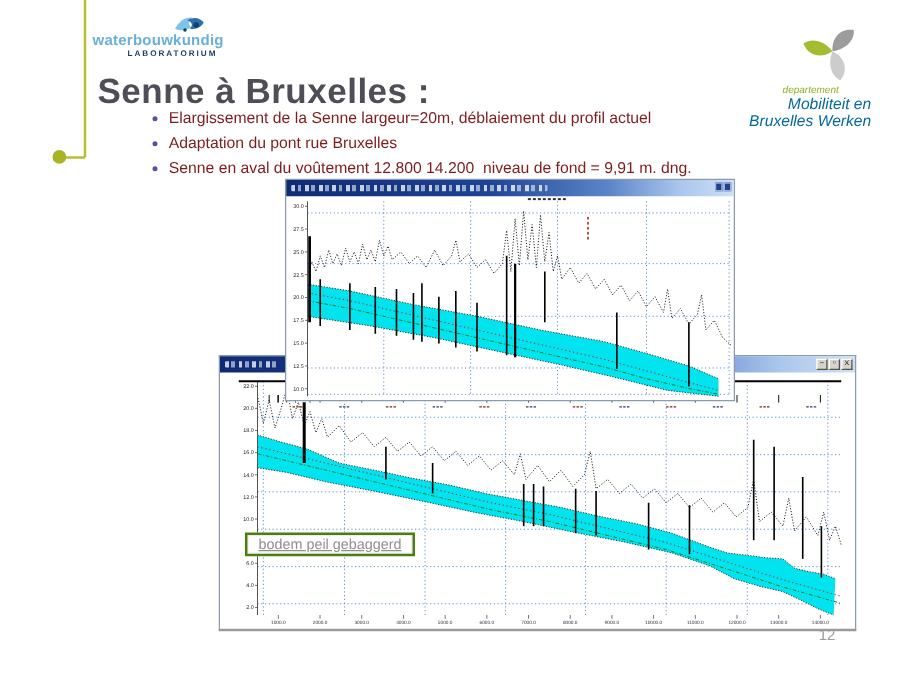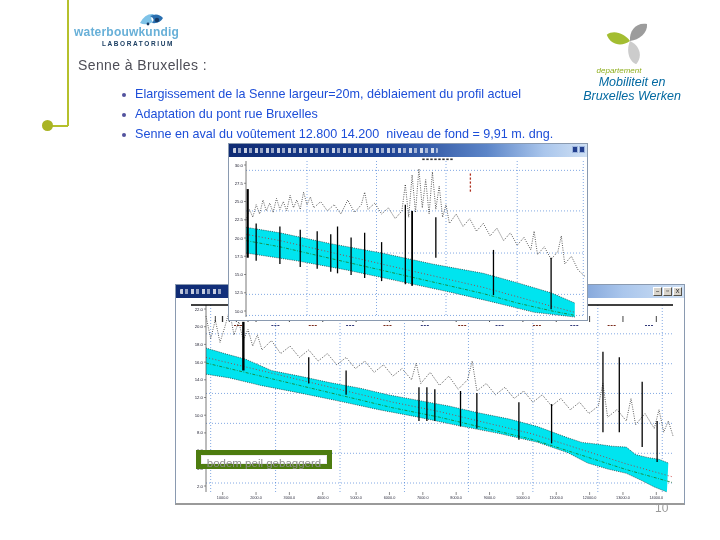--- a/index.html
+++ b/index.html
@@ -11,54 +11,54 @@
   .accent-h { position:absolute; left:50px; top:125px; width:18px; height:2px; background:#b5c02c; }
   .accent-dot { position:absolute; left:42px; top:120px; width:11px; height:11px; border-radius:50%; background:#a9b424; }
 
   
   .wl-logo { position:absolute; left:74px; top:12px; width:100px; }
   .wl-line1 { font-size:12px; font-weight:bold; color:#68b0d8; letter-spacing:.2px; margin-top:13px; }
   .wl-line2 { font-size:6.5px; font-weight:bold; color:#1c3f63; letter-spacing:1.6px; text-align:right; margin-top:1px; }
   .wl-icon { position:absolute; left:62px; top:-1px; }
 
   
-  .mow-logo { position:absolute; right:23px; top:18px; width:130px; text-align:center; }
+  .mow-logo { position:absolute; right:23px; top:18px; width:130px; text-align:right; }
   .mow-icon { margin-right:4px; }
   .mow-dept { font-size:8px; font-style:italic; color:#8faf1f; padding-right:26px; margin-top:-2px; }
   .mow-l1, .mow-l2 { font-size:12.5px; font-style:italic; color:#0369a1; line-height:14px; }
 
-  .slide-title { position:absolute; left:78px; top:57px; font-size:14px; font-weight:400;
+  .slide-title { position:absolute; left:78px; top:57px; font-size:28px; font-weight:700;
                  color:#4e4e57; letter-spacing:.4px; }
 
   .bullets { position:absolute; left:122px; top:87px; width:478px; list-style:none; }
   .bullets li { display:flex; margin-bottom:6px; }
   .bdot { flex:0 0 4px; width:4px; height:4px; border-radius:50%; background:#52529e; margin:6px 9px 0 0; }
-  .btext { font-size:12.6px; color:#1d4ed8; white-space:pre; }
+  .btext { font-size:12.6px; color:#7f1d1d; white-space:pre; }
 
   
   .win { position:absolute; background:#ffffff; border:1px solid #8a9ab0; }
   #win2 { left:175px; top:284px; width:510px; height:221px; z-index:1; border-bottom:2px solid #9a9a9a; }
   #win1 { left:228px; top:143px; width:360px; height:178px; z-index:2; }
   .titlebar { height:13px; position:relative;
     background:linear-gradient(90deg,#0f2b74 0%,#1e4394 45%,#5c85c8 72%,#aac6ec 88%,#cfe0f4 100%); }
   .tb-blur { position:absolute; left:4px; top:4px; height:5px; opacity:.85; border-radius:1px;
     background:repeating-linear-gradient(90deg, rgba(255,255,255,.9) 0 3px, rgba(255,255,255,0) 3px 5px,
                rgba(255,255,255,.65) 5px 8px, rgba(255,255,255,0) 8px 11px); }
   #win1 .tb-blur { width:205px; }
   #win2 .tb-blur { width:44px; }
   .tb-btns { position:absolute; right:2px; top:2px; display:flex; gap:1px; }
   .btn95 { width:9px; height:9px; background:#d8d4cc; border:1px solid; border-color:#ffffff #55524a #55524a #ffffff;
            font-size:7px; line-height:6px; text-align:center; color:#222; font-family:"Liberation Mono",monospace; }
   .btnmini { width:6px; height:7px; background:#23408f; border:1px solid #9db4dd; }
   .chart-host { position:absolute; left:0; top:13px; right:0; bottom:0; }
   .chart-host svg { display:block; }
 
-  .bodem-label { position:absolute; left:196px; top:450px; width:136px; height:19px; z-index:2;
-    background:#ffffff; border:5px solid #4d7c0f; box-shadow:inset 0 0 0 1px #ededed;
-    color:#8f8f8f; font-size:11.5px; text-align:center; line-height:17px; }
+  .bodem-label { position:absolute; left:196px; top:426px; width:136px; height:19px; z-index:2;
+    background:#ffffff; border:2px solid #4d7c0f; box-shadow:inset 0 0 0 1px #ededed;
+    color:#8f8f8f; font-size:11.5px; text-align:center; line-height:17px;text-decoration:underline; }
 
   .page-number { position:absolute; left:655px; top:501px; font-size:12px; color:#9a9a9a; }
 </style>
 </head>
 <body>
 
 <div class="accent-v"></div>
 <div class="accent-h"></div>
 <div class="accent-dot"></div>
 
@@ -330,13 +330,13 @@
         <rect x="240.74" y="20.48" width="1.3" height="2.2" fill="#b03020"></rect>
         <rect x="240.74" y="24.48" width="1.3" height="2.2" fill="#b03020"></rect>
         <rect x="240.74" y="28.48" width="1.3" height="2.2" fill="#b03020"></rect>
         <rect x="240.74" y="32.480000000000004" width="1.3" height="2.2" fill="#b03020"></rect>
       </svg>
   </div>
 </div>
 
 <div class="bodem-label">bodem peil gebaggerd</div>
 
-<div class="page-number">10</div>
+<div class="page-number">12</div>
 
 </body></html>

